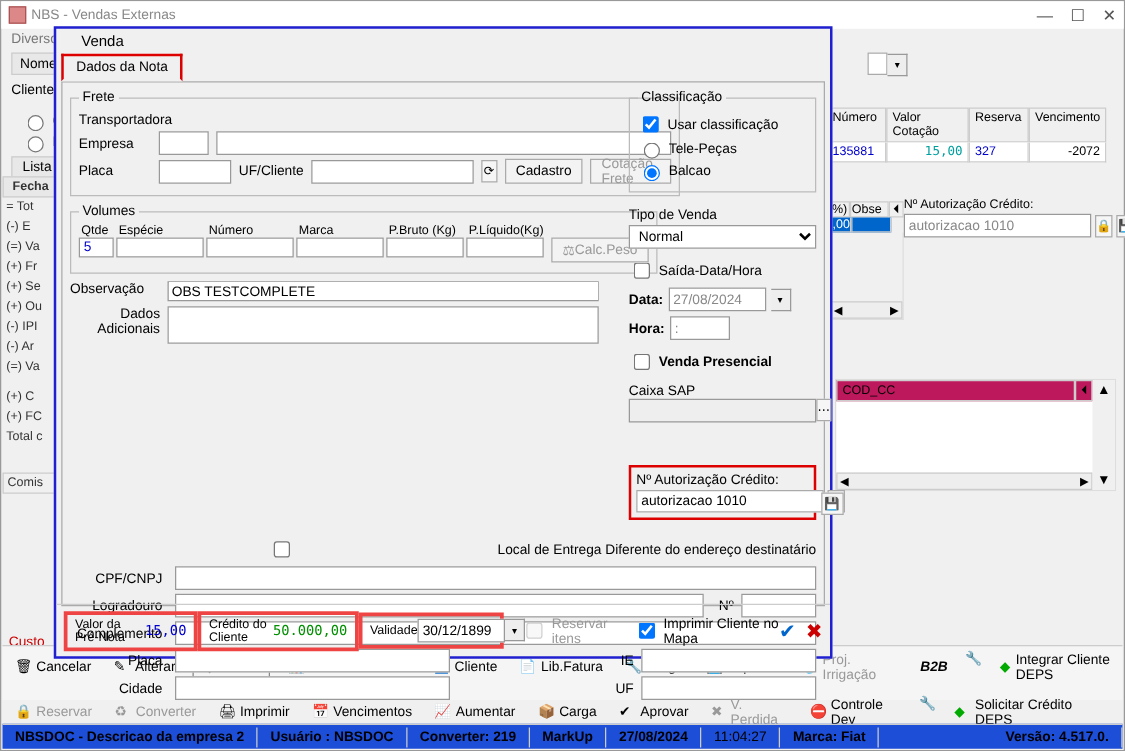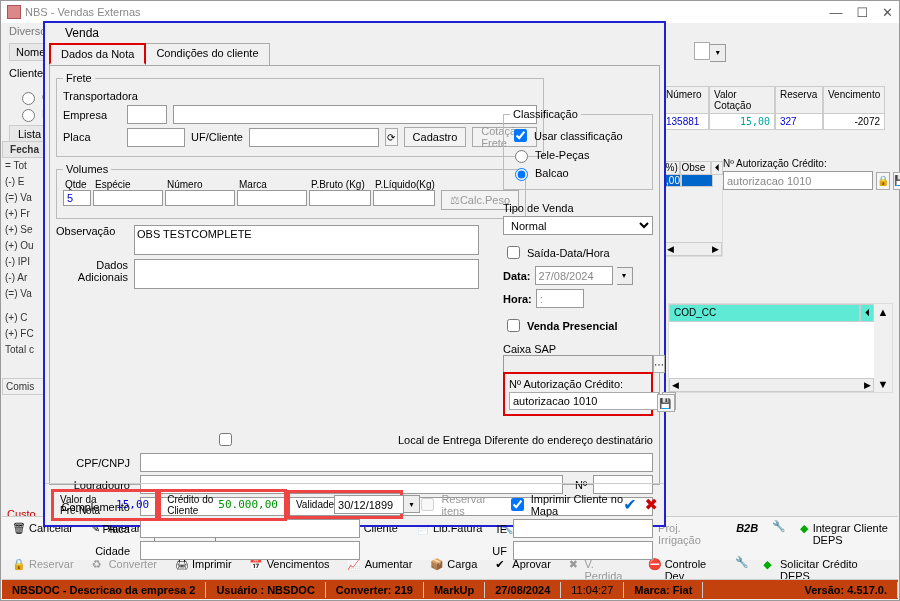--- a/index.html
+++ b/index.html
@@ -67,21 +67,21 @@
   .auth-box-right .row { display:flex; gap:3px; align-items:center;}
   .auth-box-right input { flex:1; height:18px; border:1px solid #aaa; padding:1px 3px; color:#888;}
   .mini-btn { width:18px; height:18px; border:1px solid #aaa; background:#f6f6f6; display:inline-flex; align-items:center; justify-content:center; font-size:10px;}
 
   .cols-box {
     position:absolute; right:6px; top:302px; width:225px; height:90px;
     border:1px solid #ddd;
     background:#fff;
     display:flex;
   }
-  .cols-box .colh { background:#5eead4; border:1px solid #ccc; padding:2px 4px; font-size:10px;}
+  .cols-box .colh { background:#be185d; border:1px solid #ccc; padding:2px 4px; font-size:10px;}
   .cols-box .navcol { width:18px; background:#f0f0f0; display:flex; flex-direction:column; justify-content:space-between; align-items:center; padding:2px 0;}
 
   
   .modal {
     position:absolute;
     top:20px; left:42px; width:623px; height:506px;
     border:2px solid #2020d0;
     background:#f0f0f0;
     z-index:10;
   }
@@ -105,21 +105,21 @@
   select, input[type=text] { height:19px; border:1px solid #999; font-family:inherit; font-size:11px; padding:1px 3px; background:#fff;}
   .btn-flat { height:20px; border:1px solid #aaa; background:#f3f3f3; padding:0 8px; font-size:11px; display:inline-flex; align-items:center;}
   .btn-flat.disabled { color:#999; }
 
   .vol-head, .vol-row { display:flex; gap:2px;}
   .vol-head > div { font-size:10px; padding:0 2px;}
   .vol-row input { height:16px; }
 
   .right-col {
     position:absolute; top:6px; right:6px; width:150px;
-    display:flex; flex-direction:column; gap:6px;margin-top:36px;
+    display:flex; flex-direction:column; gap:6px;
   }
   .right-col fieldset { width:100%; }
   .right-col label { display:flex; gap:4px; align-items:center; font-size:11px; margin:2px 0;}
   .right-col .dated { display:flex; gap:4px; align-items:center;}
   .right-col .dated input { width:78px; }
 
   .auth-highlight {
     position:absolute; right:6px; top:306px; width:150px;
     border:2px solid #d00; padding:4px;
   }
@@ -144,27 +144,27 @@
 
   
   .toolbar {
     position:absolute; left:1px; right:1px;
     display:flex; flex-wrap:wrap; align-items:center;
     gap:8px; padding:3px 6px;
     background:#f5f5f5; border-top:1px solid #ccc;
     font-size:11px;
   }
   .toolbar.t1 { bottom:40px; height:44px;}
-  .toolbar .tbtn { display:flex; gap:3px; align-items:flex-start; padding:2px 4px; }
+  .toolbar .tbtn { display:flex; gap:3px; align-items:center; padding:2px 4px; }
   .toolbar .tbtn.boxed { border:1px solid #888; }
   .toolbar .tbtn .ic { width:14px; height:14px; display:inline-block;}
   .toolbar .disabled { color:#999;}
   .status {
     position:absolute; left:1px; right:1px; bottom:1px; height:20px;
-    background:#c2410c; border-top:1px solid #ccc;
+    background:#1d4ed8; border-top:1px solid #ccc;
     display:flex; align-items:center; font-size:11px;
     gap:0;
   }
   .status > div { padding:2px 10px; border-right:1px solid #ccc;}
   .status b { font-weight:bold;}
 
   .custos { position:absolute; left:6px; bottom:68px; font-size:11px;}
   .custos .r { color:#c00;}
 
   .disabled-text { color:#999; }
@@ -309,21 +309,20 @@
     <div class="navcol">
       <span>▲</span>
       <span>▼</span>
     </div>
   </div>
 
   <div class="modal">
     <div class="modal-title">Venda</div>
     <div class="tabstrip">
       <div class="tab active">Dados da Nota</div>
-      <div class="tab">Condições do cliente</div>
     </div>
     <div class="tabcontent">
 
       <div style="width:435px">
         <fieldset>
           <legend>Frete</legend>
           <div style="font-size:11px;margin:2px 0">Transportadora</div>
           <div class="frow">
             <span class="flbl" style="min-width:58px">Empresa</span>
             <input type="text" style="width: 40px;">
@@ -356,21 +355,21 @@
             <input type="text" style="width: 70px;">
             <input type="text" style="width: 70px;">
             <input type="text" style="width: 62px;">
             <input type="text" style="width: 62px;">
             <span class="btn-flat disabled" style="margin-left:4px">⚖ <span>Calc.Peso</span></span>
           </div>
         </fieldset>
 
         <div class="frow" style="align-items:flex-start">
           <span class="flbl">Observação</span>
-          <textarea style="width: 345px; height: 30px; border: 1px solid rgb(153, 153, 153); font-family: inherit; font-size: 11px; resize: none;">OBS TESTCOMPLETE</textarea>
+          <textarea style="width: 345px; height: 16px; border: 1px solid rgb(153, 153, 153); font-family: inherit; font-size: 11px; resize: none;">OBS TESTCOMPLETE</textarea>
         </div>
         <div class="frow" style="align-items:flex-start;margin-top:4px">
           <span class="flbl" style="text-align:right">
             <span>Dados</span><br>
             <span>Adicionais</span>
           </span>
           <textarea style="width: 345px; height: 30px; border: 1px solid rgb(153, 153, 153); font-family: inherit; font-size: 11px; resize: none;"></textarea>
         </div>
       </div>
 

